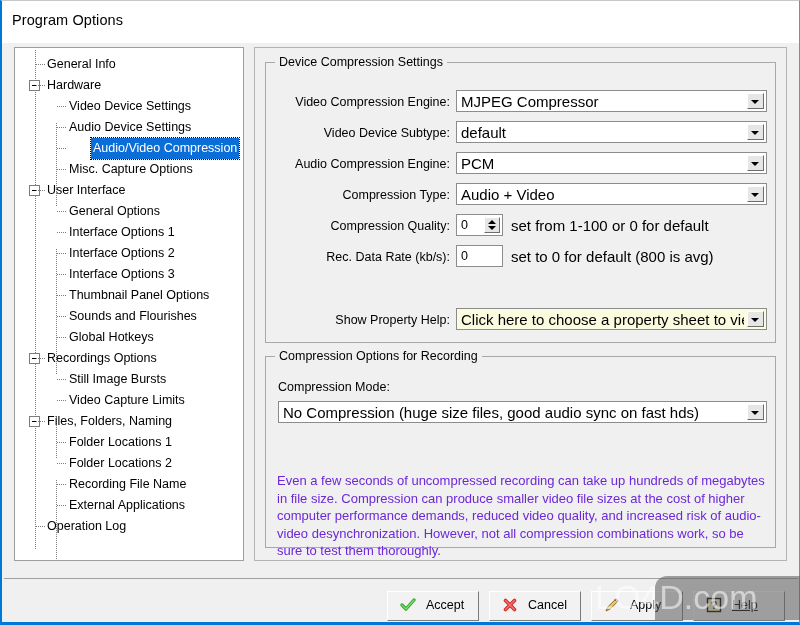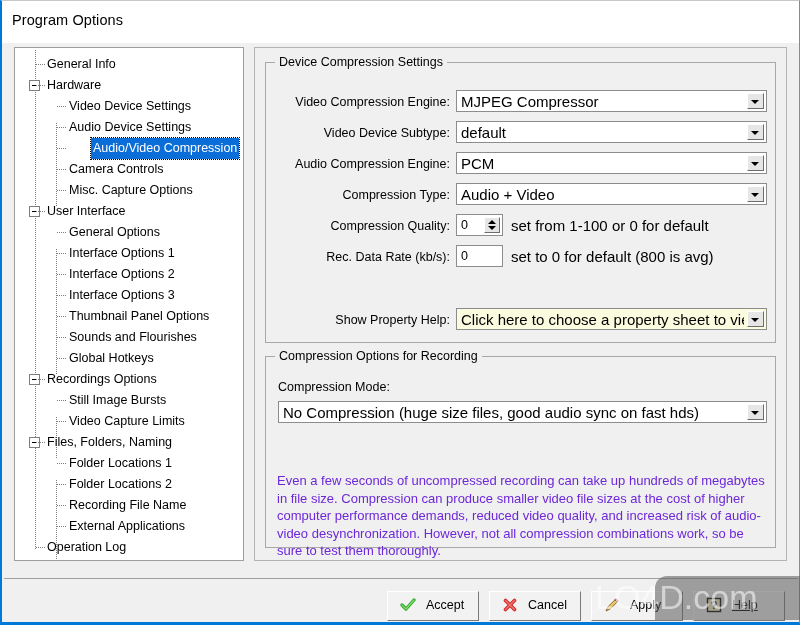--- a/index.html
+++ b/index.html
@@ -338,24 +338,20 @@
         <div class="tree-row lvl1">
           <span class="hconn"></span>
           <span class="tree-label">Audio Device Settings</span>
         </div>
         <div class="tree-row lvl1 selected">
           <span class="hconn"></span>
           <span class="tree-label">Audio/Video Compression</span>
         </div>
         <div class="tree-row lvl1">
           <span class="hconn"></span>
-          <span class="tree-label">Camera Controls</span>
-        </div>
-        <div class="tree-row lvl1">
-          <span class="hconn"></span>
           <span class="tree-label">Misc. Capture Options</span>
         </div>
         <div class="tree-row lvl0">
           <span class="expander"></span>
           <span class="hconn"></span>
           <span class="tree-label">User Interface</span>
         </div>
         <div class="tree-row lvl1">
           <span class="hconn"></span>
           <span class="tree-label">General Options</span>

